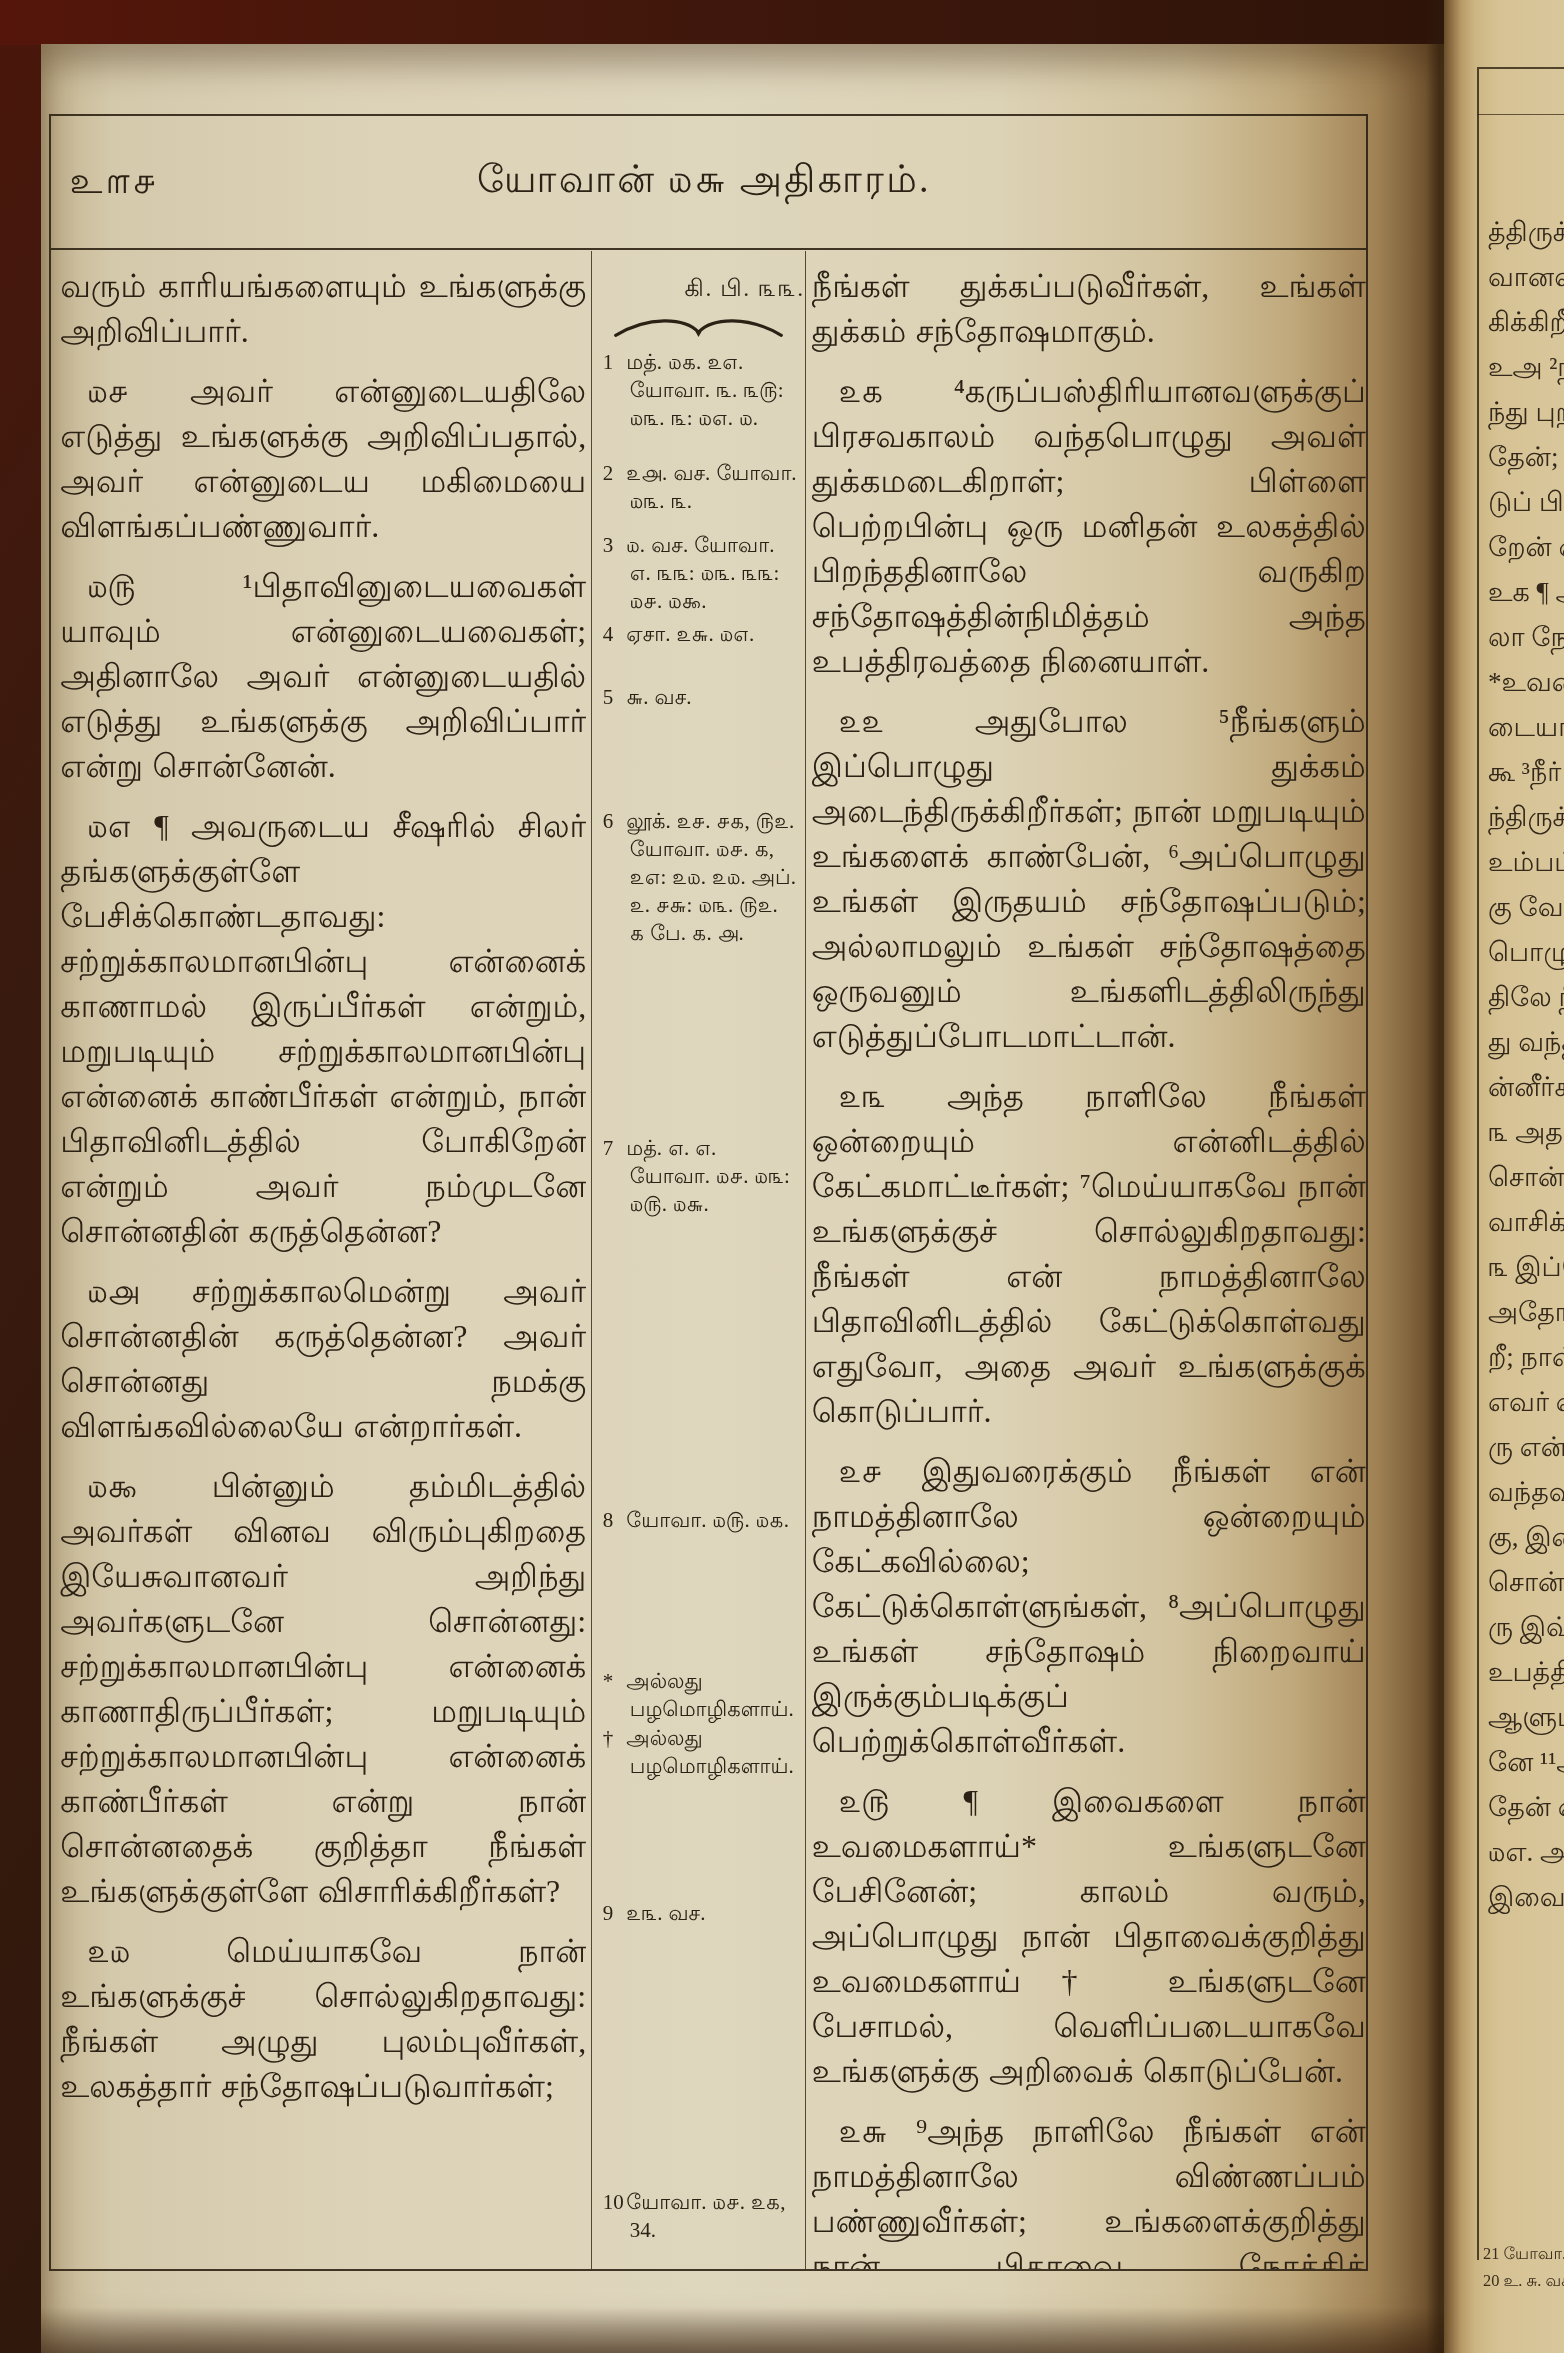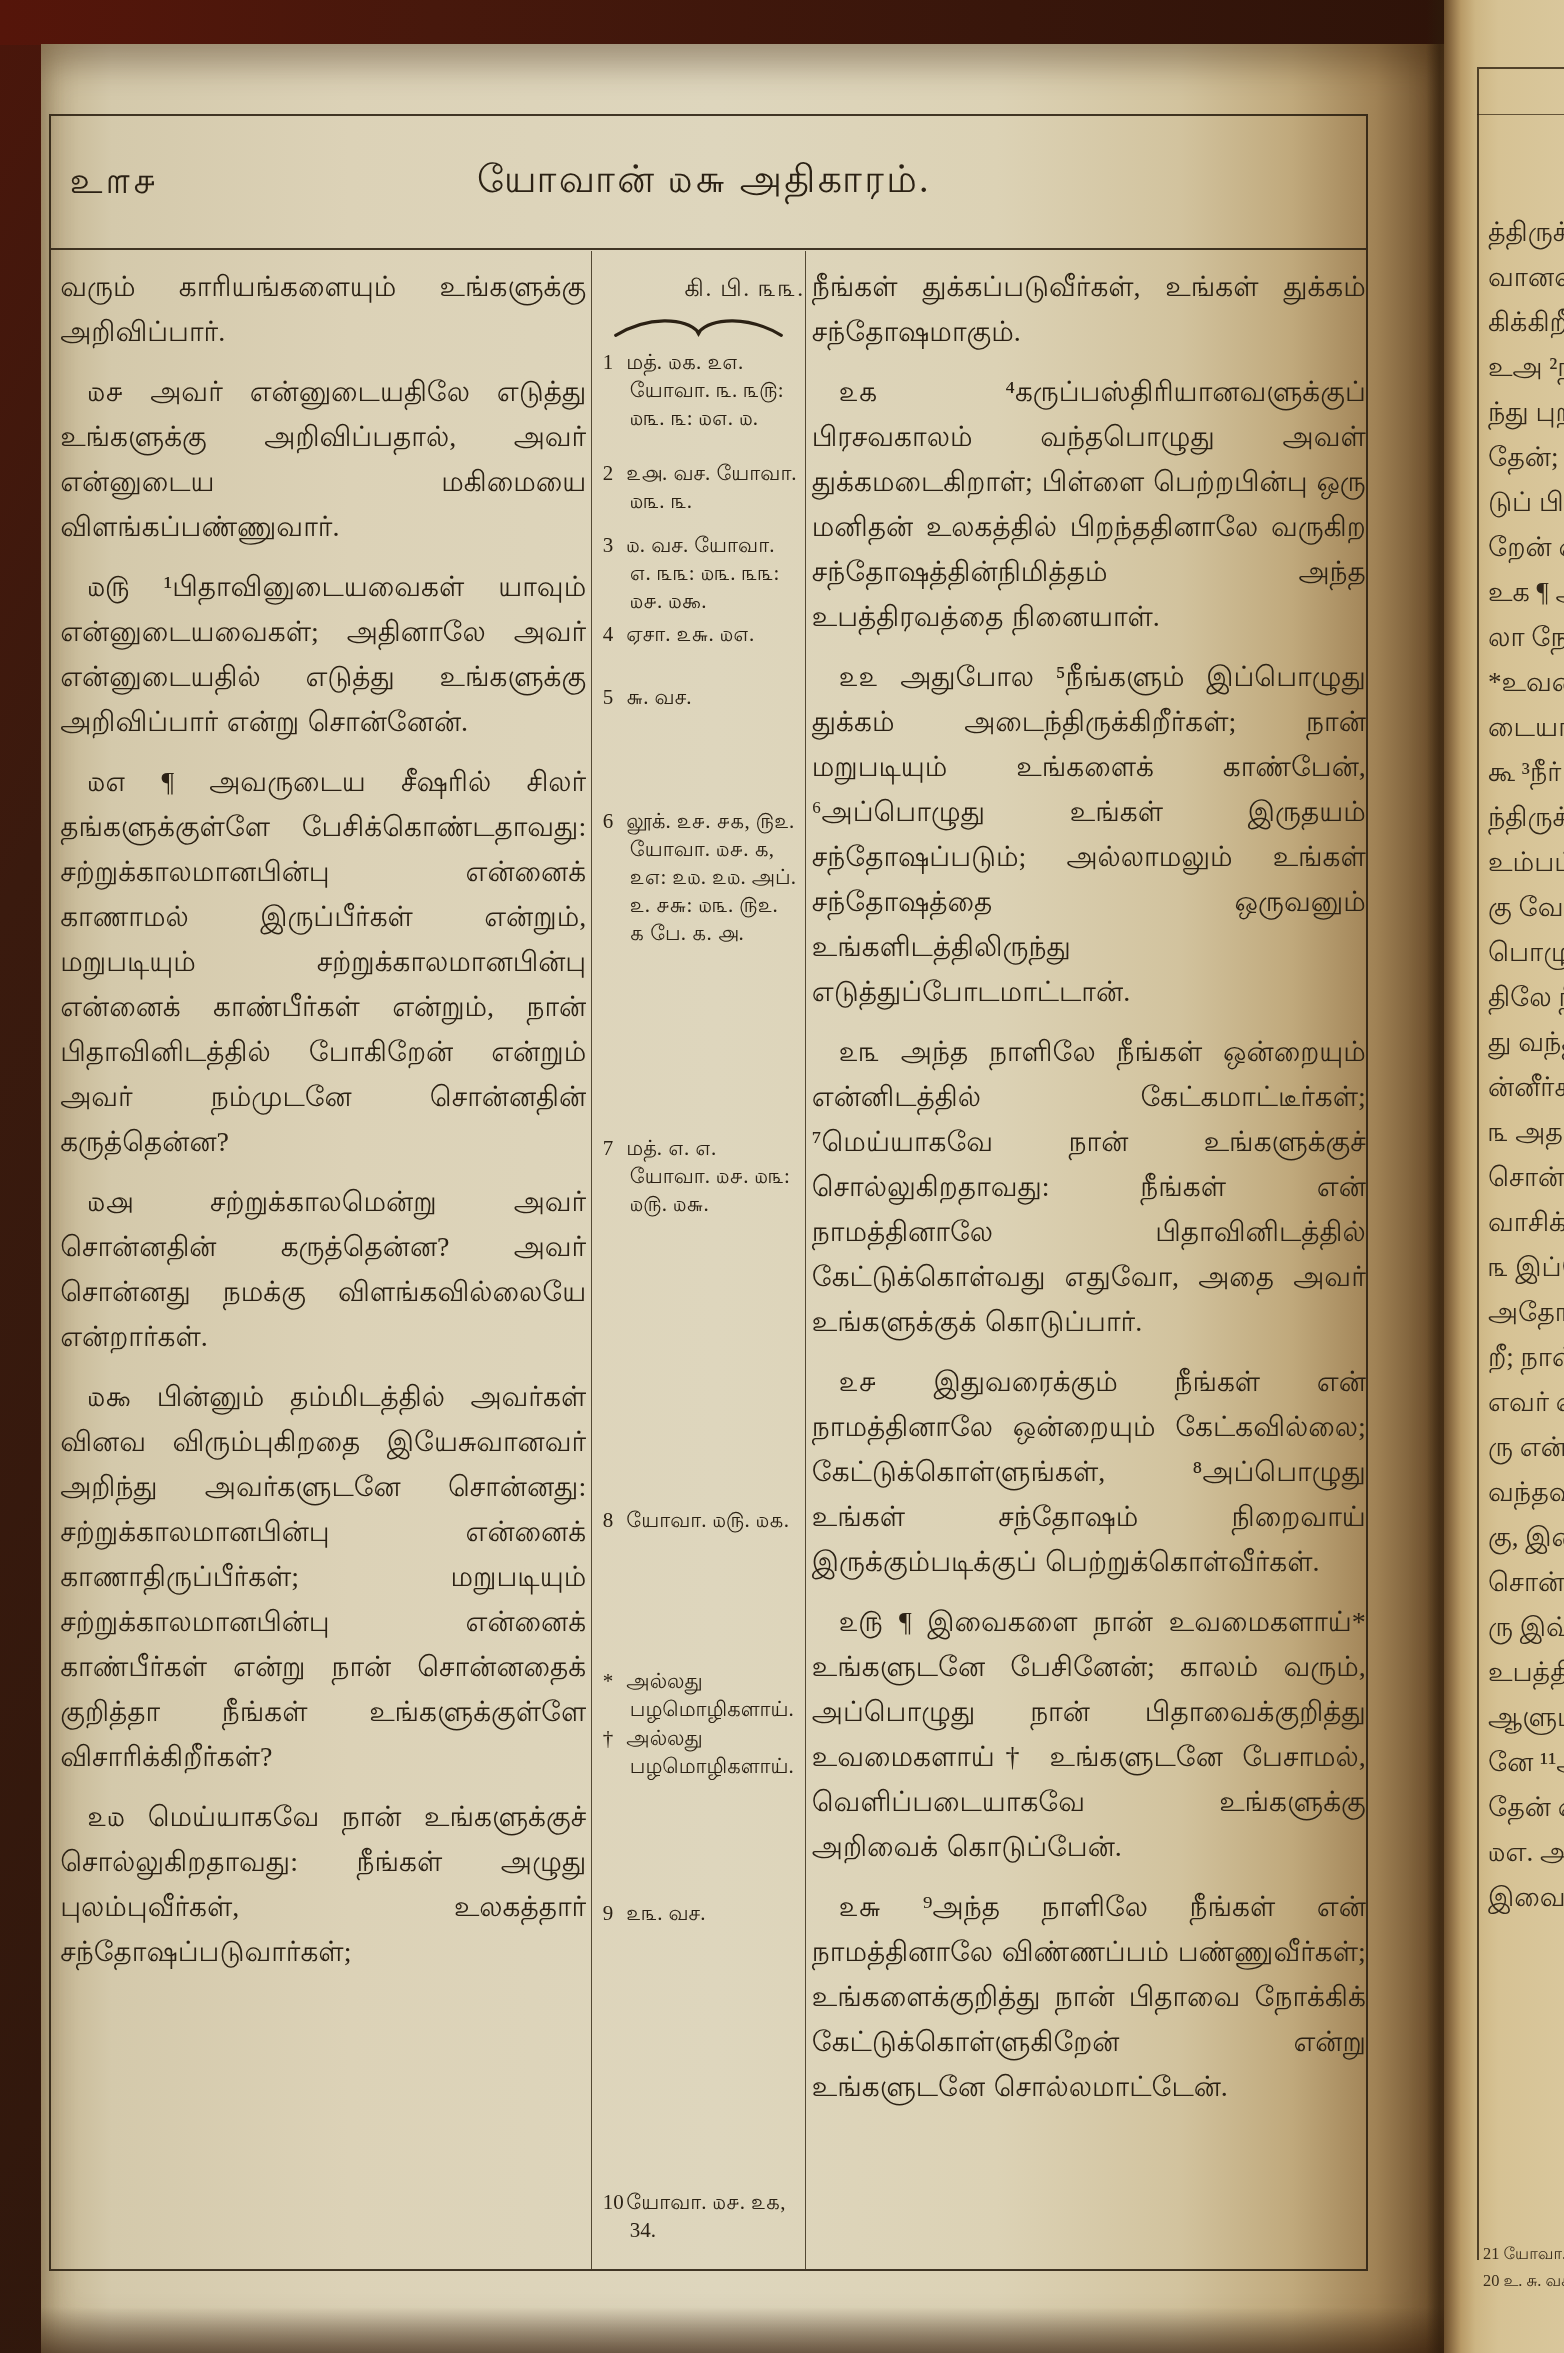--- a/index.html
+++ b/index.html
@@ -18,21 +18,21 @@
          border:2.3px solid rgba(42,31,16,.88);margin-top:43px;}
   .header{position:absolute;left:0;top:0;right:0;height:132px;
           border-bottom:2.3px solid rgba(42,31,16,.88);color:#2b2114;}
   .pagenum{position:absolute;left:19px;top:44px;font-size:36px;letter-spacing:3.1px;}
   .title{position:absolute;left:0;right:9px;top:41px;text-align:center;font-size:38px;letter-spacing:2.3px;}
   .cols{position:absolute;left:0;right:0;top:135px;bottom:0;overflow:hidden;color:#2b2114;}
   .lcol{position:absolute;left:9.4px;top:0;width:526px;bottom:0;overflow:hidden;}
   .ccol{position:absolute;left:540px;top:0;width:213px;bottom:0;
         border-left:1.6px solid rgba(48,36,18,.8);border-right:1.6px solid rgba(48,36,18,.8);}
   .rcol{position:absolute;left:761px;top:0;width:554px;bottom:0;overflow:hidden;}
-  .para{font-size:28px;line-height:45px;text-align:justify;margin:0 0 15px 0;
+  .para{font-size:32px;line-height:45px;text-align:justify;margin:0 0 15px 0;
         text-indent:27px;word-spacing:1.6px;}
   .para.cont{text-indent:0;}
   .lcol .para:first-child,.rcol .para:first-child{margin-top:12.5px;}
   
   .era{position:absolute;left:0;right:0;top:23.5px;text-align:right;font-size:23.5px;letter-spacing:1.6px;}
   .brace{position:absolute;left:19px;top:63px;}
   .ref{position:absolute;left:11px;right:7.8px;font-size:21px;line-height:28px;
        padding-left:27px;text-indent:-27px;text-align:left;word-spacing:0.8px;}
   .ref .rl{display:inline-block;width:23.5px;text-indent:0;}
   

